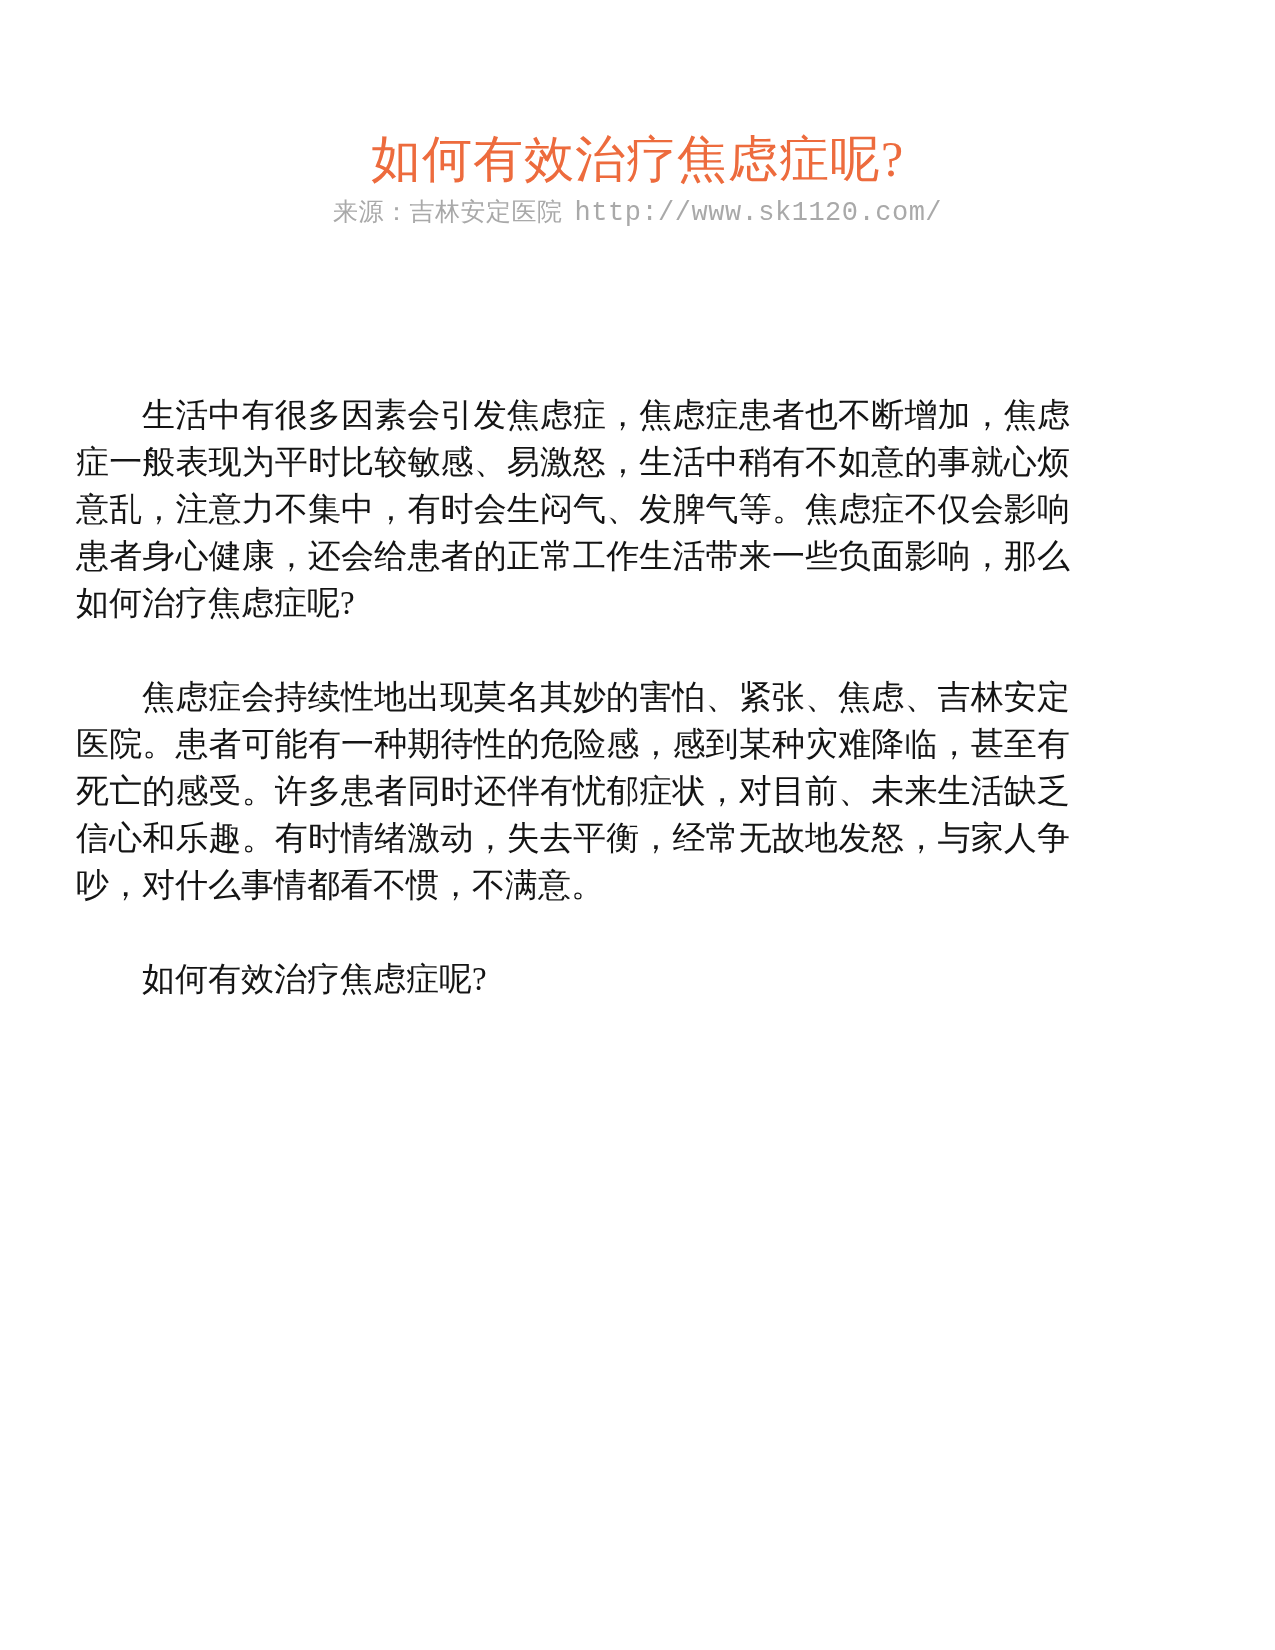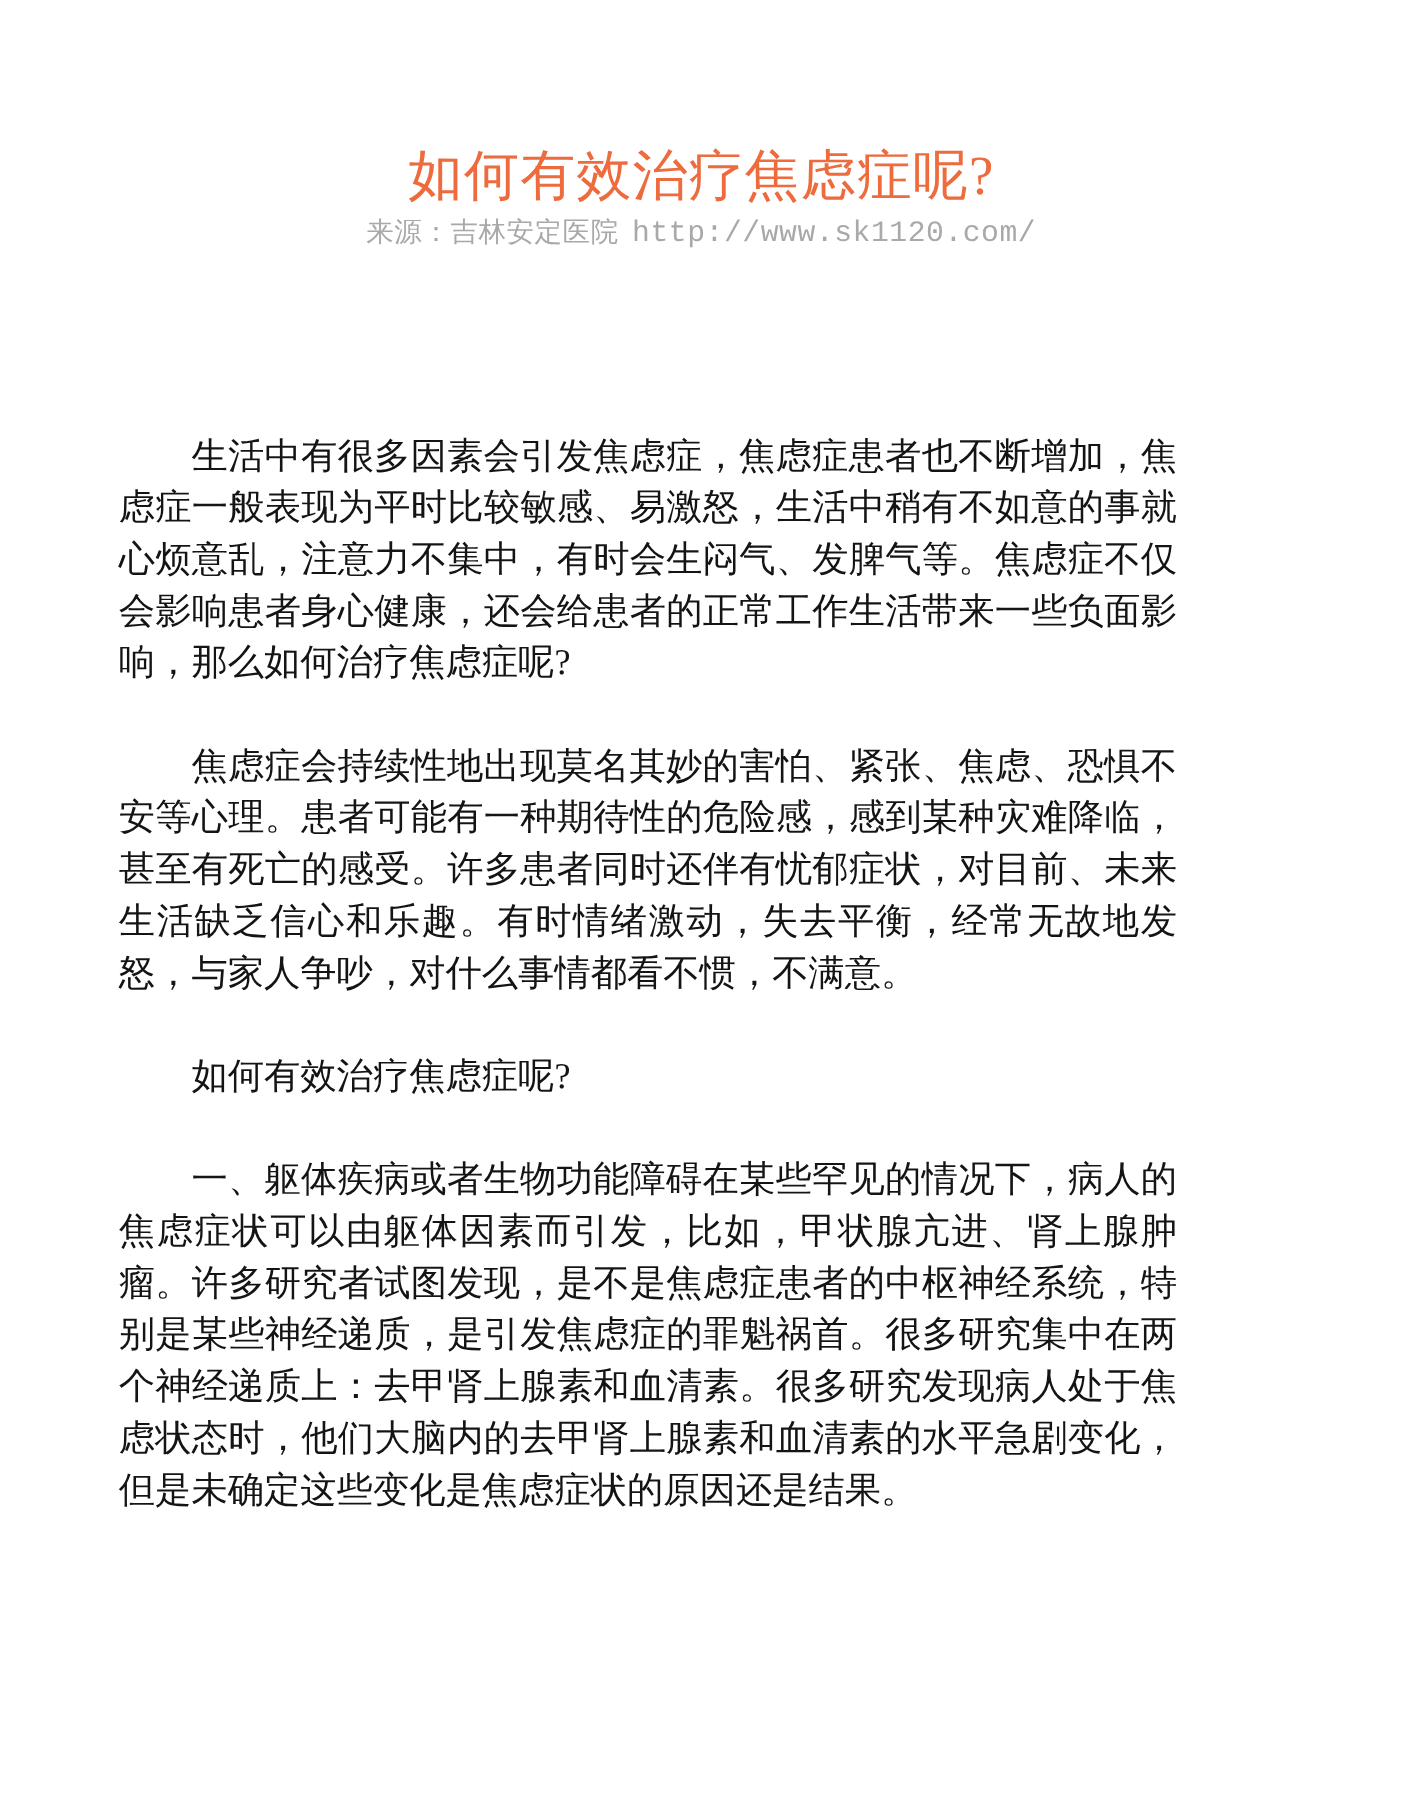--- a/index.html
+++ b/index.html
@@ -35,21 +35,21 @@
   .source a {
     color: #a9a9a9;
     cursor: pointer;
   }
   .source .source-url {
     margin-left: 0.45em;
     font-family: "Liberation Mono", "DejaVu Sans Mono", monospace;
     font-size: 27px;
   }
   .content {
-    margin: 163px 205px 0 108px;
+    margin: 163px 205px 0 76px;
     font-size: 33px;
     line-height: 47px;
     color: #141414;
     text-align: justify;
   }
   .content p {
     margin: 0 0 47px 0;
     text-indent: 2em;
   }
   .content p.subheading {
@@ -62,18 +62,17 @@
 <div class="page">
 
   <h1 class="title">如何有效治疗焦虑症呢?</h1>
 
   <div class="source">
     <span>来源：</span><a class="source-link">吉林安定医院</a><span class="source-url">http://www.sk1120.com/</span>
   </div>
 
   <div class="content">
     <p>生活中有很多因素会引发焦虑症，焦虑症患者也不断增加，焦虑症一般表现为平时比较敏感、易激怒，生活中稍有不如意的事就心烦意乱，注意力不集中，有时会生闷气、发脾气等。焦虑症不仅会影响患者身心健康，还会给患者的正常工作生活带来一些负面影响，那么如何治疗焦虑症呢?</p>
-    <p>焦虑症会持续性地出现莫名其妙的害怕、紧张、焦虑、恐惧不安等心理。患者可能有一种期待性的危险感，感到某种灾难降临，甚至有死亡的感受。许多患者同时还伴有忧郁症状，对目前、未来生活缺乏信心和乐趣。有时情绪激动，失去平衡，经常无故地发怒，与家人争吵，对什么事情都看不惯，不满意。</p>
+    <p>焦虑症会持续性地出现莫名其妙的害怕、紧张、焦虑、吉林安定医院。患者可能有一种期待性的危险感，感到某种灾难降临，甚至有死亡的感受。许多患者同时还伴有忧郁症状，对目前、未来生活缺乏信心和乐趣。有时情绪激动，失去平衡，经常无故地发怒，与家人争吵，对什么事情都看不惯，不满意。</p>
     <p class="subheading">如何有效治疗焦虑症呢?</p>
-    <p>一、躯体疾病或者生物功能障碍在某些罕见的情况下，病人的焦虑症状可以由躯体因素而引发，比如，甲状腺亢进、肾上腺肿瘤。许多研究者试图发现，是不是焦虑症患者的中枢神经系统，特别是某些神经递质，是引发焦虑症的罪魁祸首。很多研究集中在两个神经递质上：去甲肾上腺素和血清素。很多研究发现病人处于焦虑状态时，他们大脑内的去甲肾上腺素和血清素的水平急剧变化，但是未确定这些变化是焦虑症状的原因还是结果。</p>
   </div>
 
 </div>
 
 </body></html>

